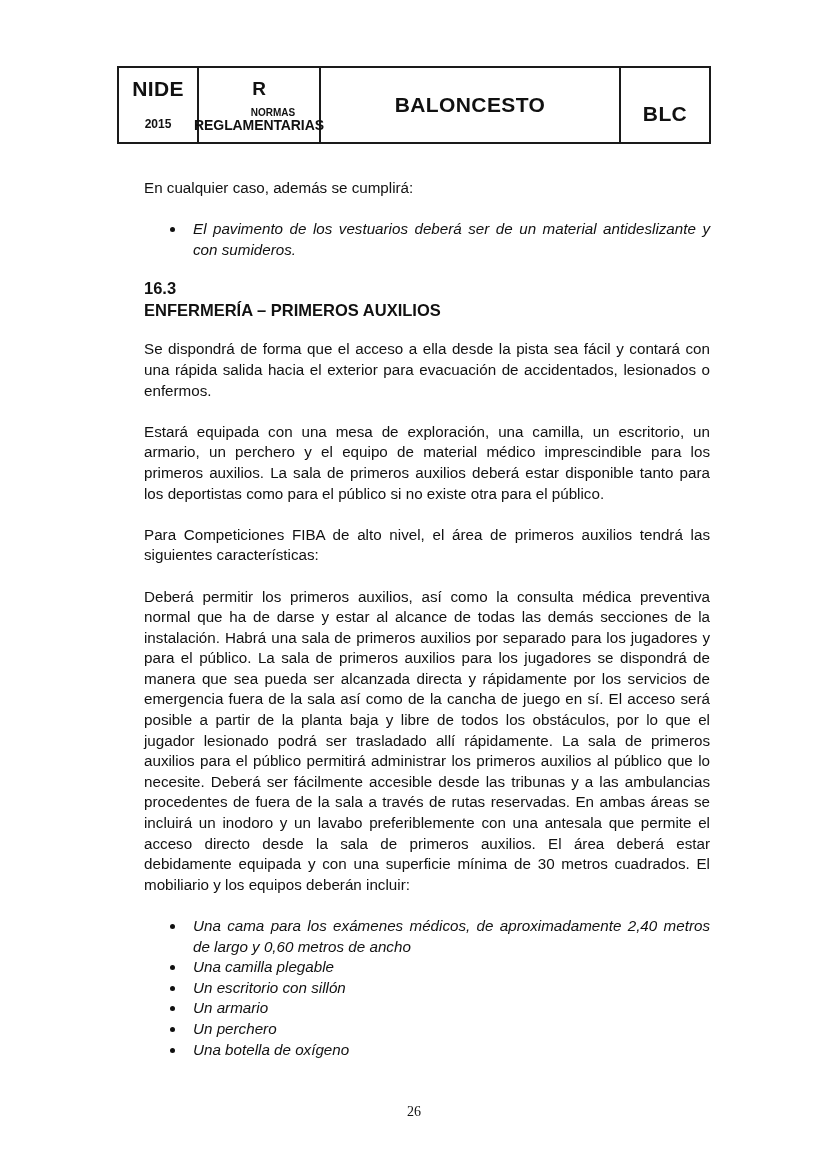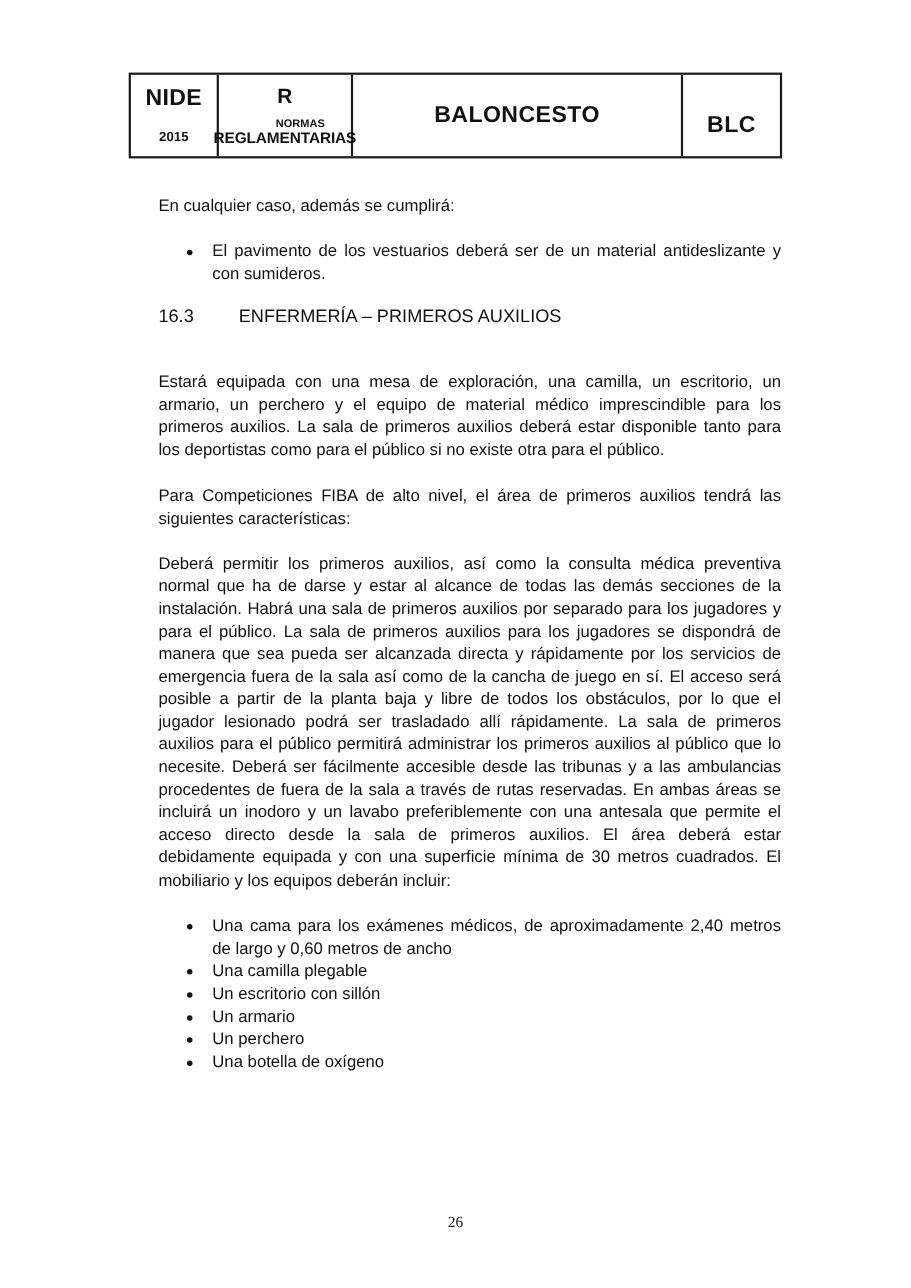--- a/index.html
+++ b/index.html
@@ -58,41 +58,43 @@
     }
     .p {
       margin: 0;
       text-align: justify;
     }
     .gap { height: 20.6px; }
     ul.bullets {
       list-style: none;
       margin: 0;
       padding: 0 0 0 49px;
+      font-style: italic;
     }
     ul.bullets li {
       position: relative;
       text-align: justify;
     }
     ul.bullets li::before {
       content: "";
       position: absolute;
       left: -23px;
       top: 8px;
       width: 5px;
       height: 5px;
       border-radius: 50%;
       background: #111;
     }
     .section-heading {
       display: flex;
-      font-weight: normal;
+      font-weight: bold;
       font-size: 16.5px;
       line-height: 22px;
       margin: 0;
+      flex-direction: column;
     }
     .section-num { width: 73px; }
     .page-number {
       position: absolute;
       top: 1104px;
       left: 0;
       width: 828px;
       text-align: center;
       font-family: "Liberation Serif", "DejaVu Serif", serif;
       font-size: 14px;
@@ -124,20 +126,21 @@
   <div class="gap"></div>
   <ul class="bullets">
     <li>El pavimento de los vestuarios deberá ser de un material antideslizante y con sumideros.</li>
   </ul>
   <div style="height:17px"></div>
   <h2 class="section-heading">
     <span class="section-num">16.3</span>
     <span>ENFERMERÍA – PRIMEROS AUXILIOS</span>
   </h2>
   <div style="height:18px"></div>
+  <p class="p">Se dispondrá de forma que el acceso a ella desde la pista sea fácil y contará con una rápida salida hacia el exterior para evacuación de accidentados, lesionados o enfermos.</p>
   <div class="gap"></div>
   <p class="p">Estará equipada con una mesa de exploración, una camilla, un escritorio, un armario, un perchero y el equipo de material médico imprescindible para los primeros auxilios. La sala de primeros auxilios deberá estar disponible tanto para los deportistas como para el público si no existe otra para el público.</p>
   <div class="gap"></div>
   <p class="p">Para Competiciones FIBA de alto nivel, el área de primeros auxilios tendrá las siguientes características:</p>
   <div class="gap"></div>
   <p class="p">Deberá permitir los primeros auxilios, así como la consulta médica preventiva normal que ha de darse y estar al alcance de todas las demás secciones de la instalación. Habrá una sala de primeros auxilios por separado para los jugadores y para el público. La sala de primeros auxilios para los jugadores se dispondrá de manera que sea pueda ser alcanzada directa y rápidamente por los servicios de emergencia fuera de la sala así como de la cancha de juego en sí.  El acceso será posible a partir de la planta baja y libre de todos los obstáculos, por lo que el jugador lesionado podrá ser trasladado allí rápidamente. La sala de primeros auxilios para el público permitirá administrar los primeros auxilios al público que lo necesite. Deberá ser fácilmente accesible desde las tribunas y a las ambulancias procedentes de fuera de la sala a través de rutas reservadas. En ambas áreas se incluirá un inodoro y un lavabo preferiblemente con una antesala que permite el acceso directo desde la sala de primeros auxilios. El área deberá estar debidamente equipada y con una superficie mínima de 30 metros cuadrados.  El mobiliario y los equipos deberán incluir:</p>
   <div class="gap"></div>
   <ul class="bullets">
     <li>Una cama para los exámenes médicos, de aproximadamente 2,40 metros de largo y 0,60 metros de ancho</li>
     <li>Una camilla plegable</li>

